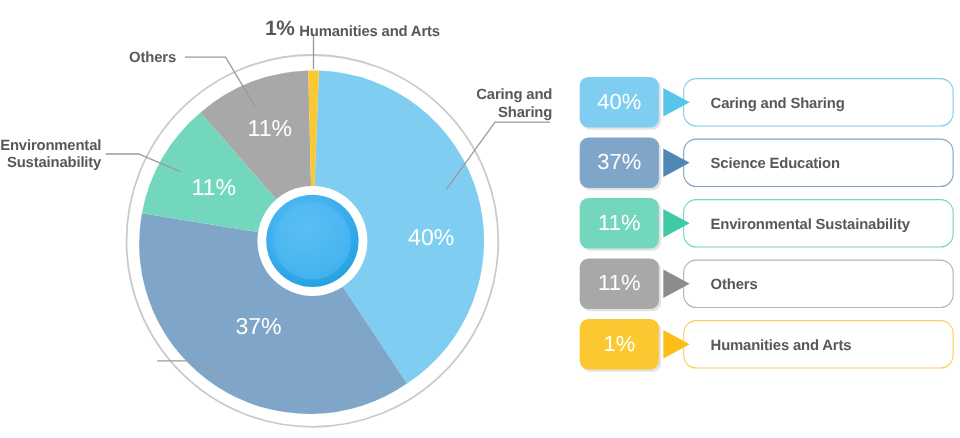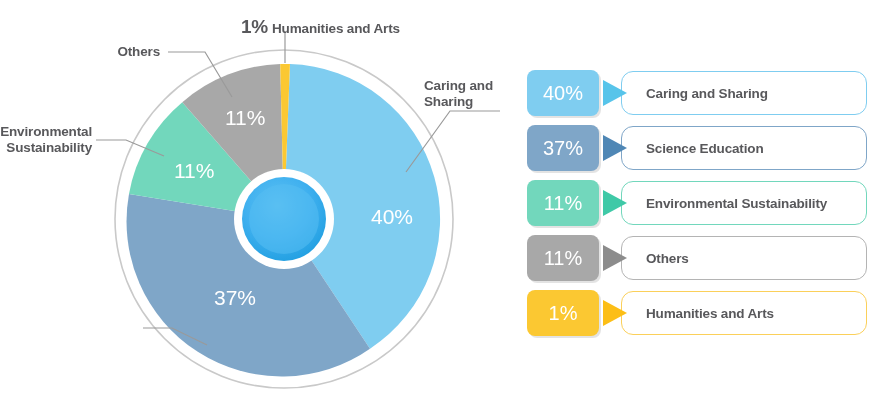--- a/index.html
+++ b/index.html
@@ -37,21 +37,21 @@
 
   .callout-label {
     position: absolute;
     color: #58585b;
     font-size: 13.5px;
     font-weight: bold;
     line-height: 16px;
     letter-spacing: -0.15px;
     white-space: pre-line;
   }
-  .callout-label.right  { }
+  .callout-label.right  { text-align: right; }
   .callout-label.left   { text-align: right; }
 
   #label-humanities-pct {
     position: absolute;
     color: #58585b;
     font-size: 19px;
     font-weight: bold;
     letter-spacing: -0.4px;
   }
   #label-humanities-name {

